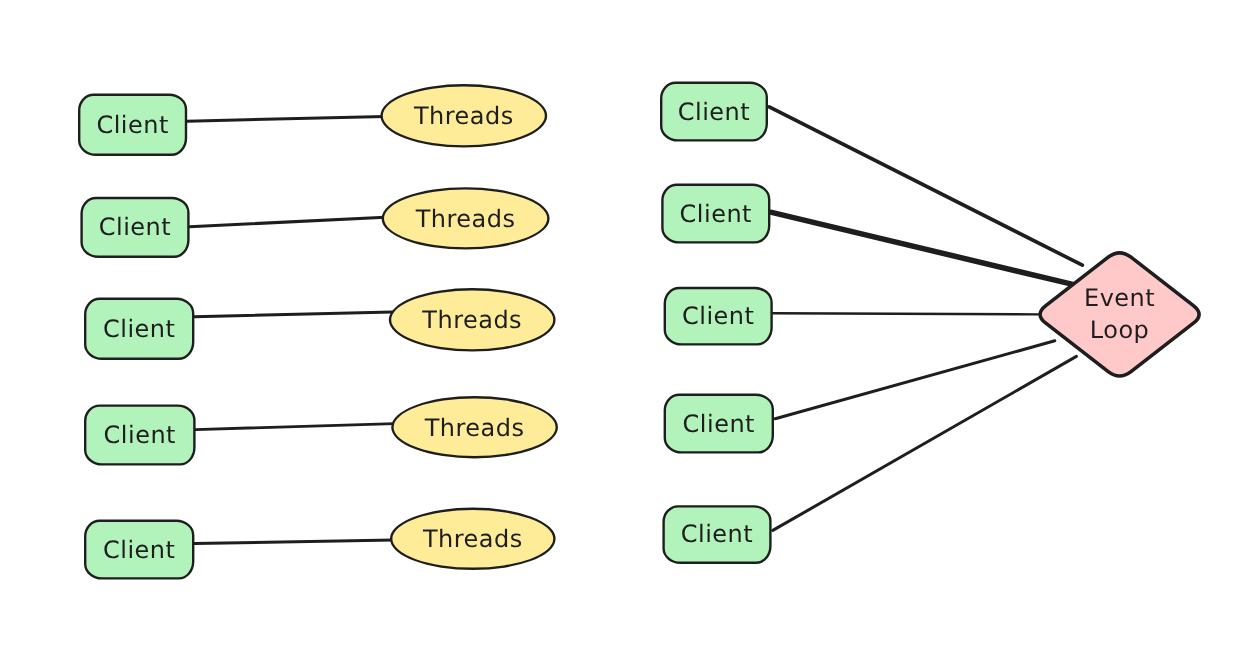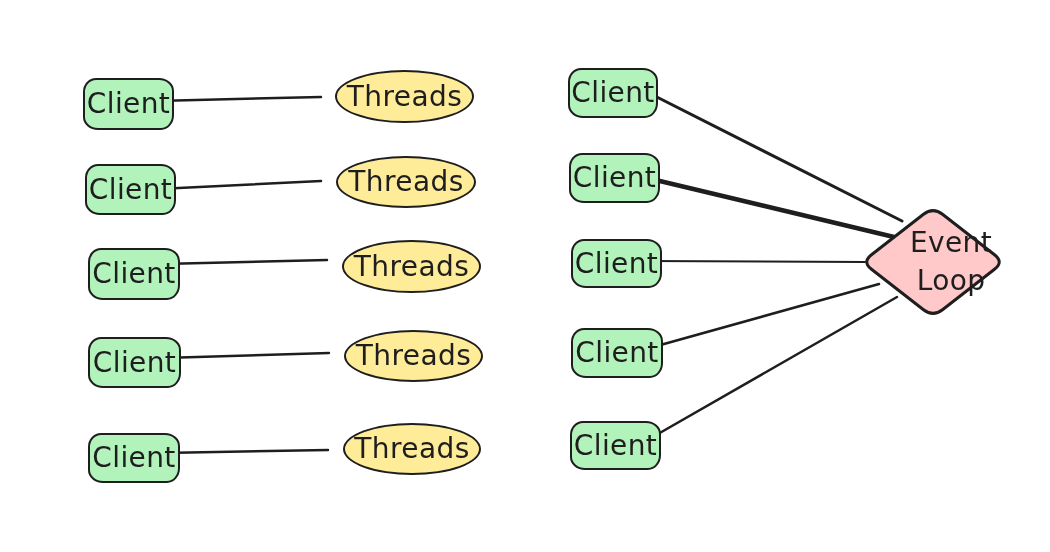--- a/index.html
+++ b/index.html
@@ -33,25 +33,24 @@
     stroke: var(--stroke, #1e1e1e);
     stroke-width: 3;
     stroke-linejoin: round;
   }
   .node {
     position: absolute;
     display: flex;
     align-items: center;
     justify-content: center;
     box-sizing: border-box;
-    font-size: 28px;
+    font-size: 20px;
     letter-spacing: 0.4px;
     line-height: 1.35;
     text-align: center;
-    margin-left: 18px;
   }
   .rect {
     background: var(--green, #b2f2bb);
     border: 2.6px solid var(--stroke, #1e1e1e);
     border-radius: 13px 15px 13px 15px / 14px 13px 15px 13px;
   }
   .ellipse {
     background: var(--yellow, #ffec99);
     border: 2.8px solid var(--stroke, #1e1e1e);
     border-radius: 50%;

